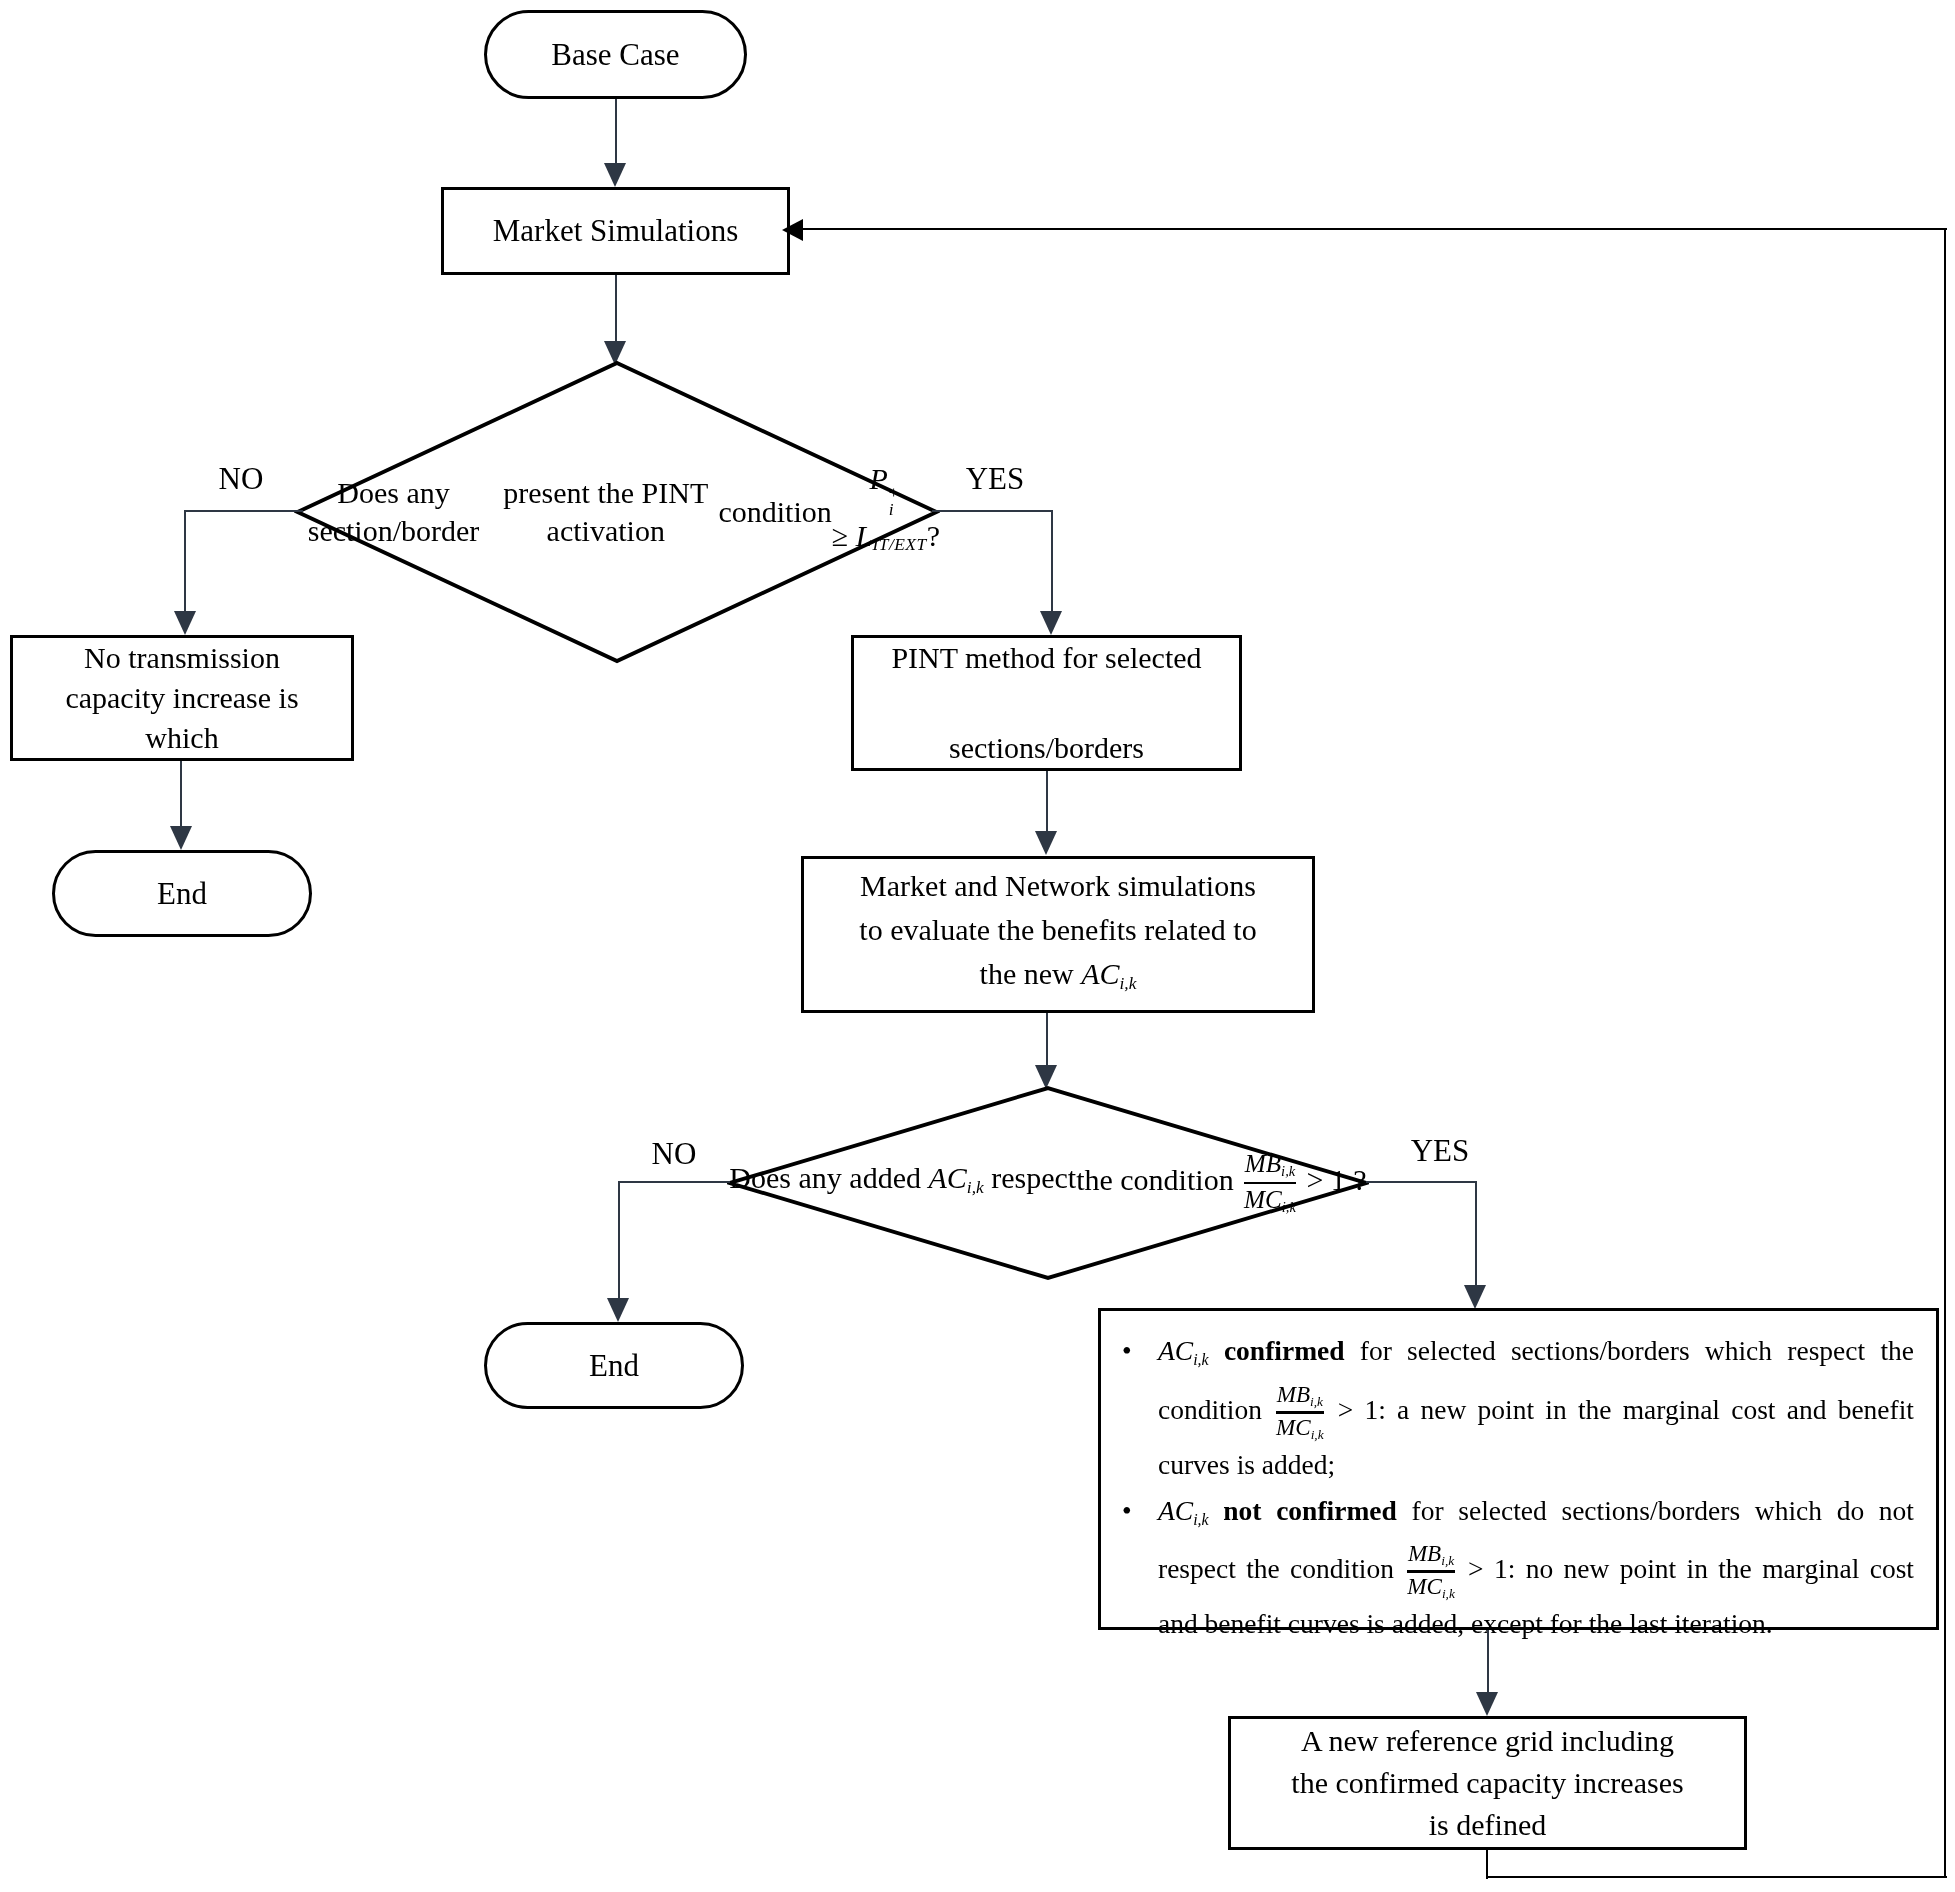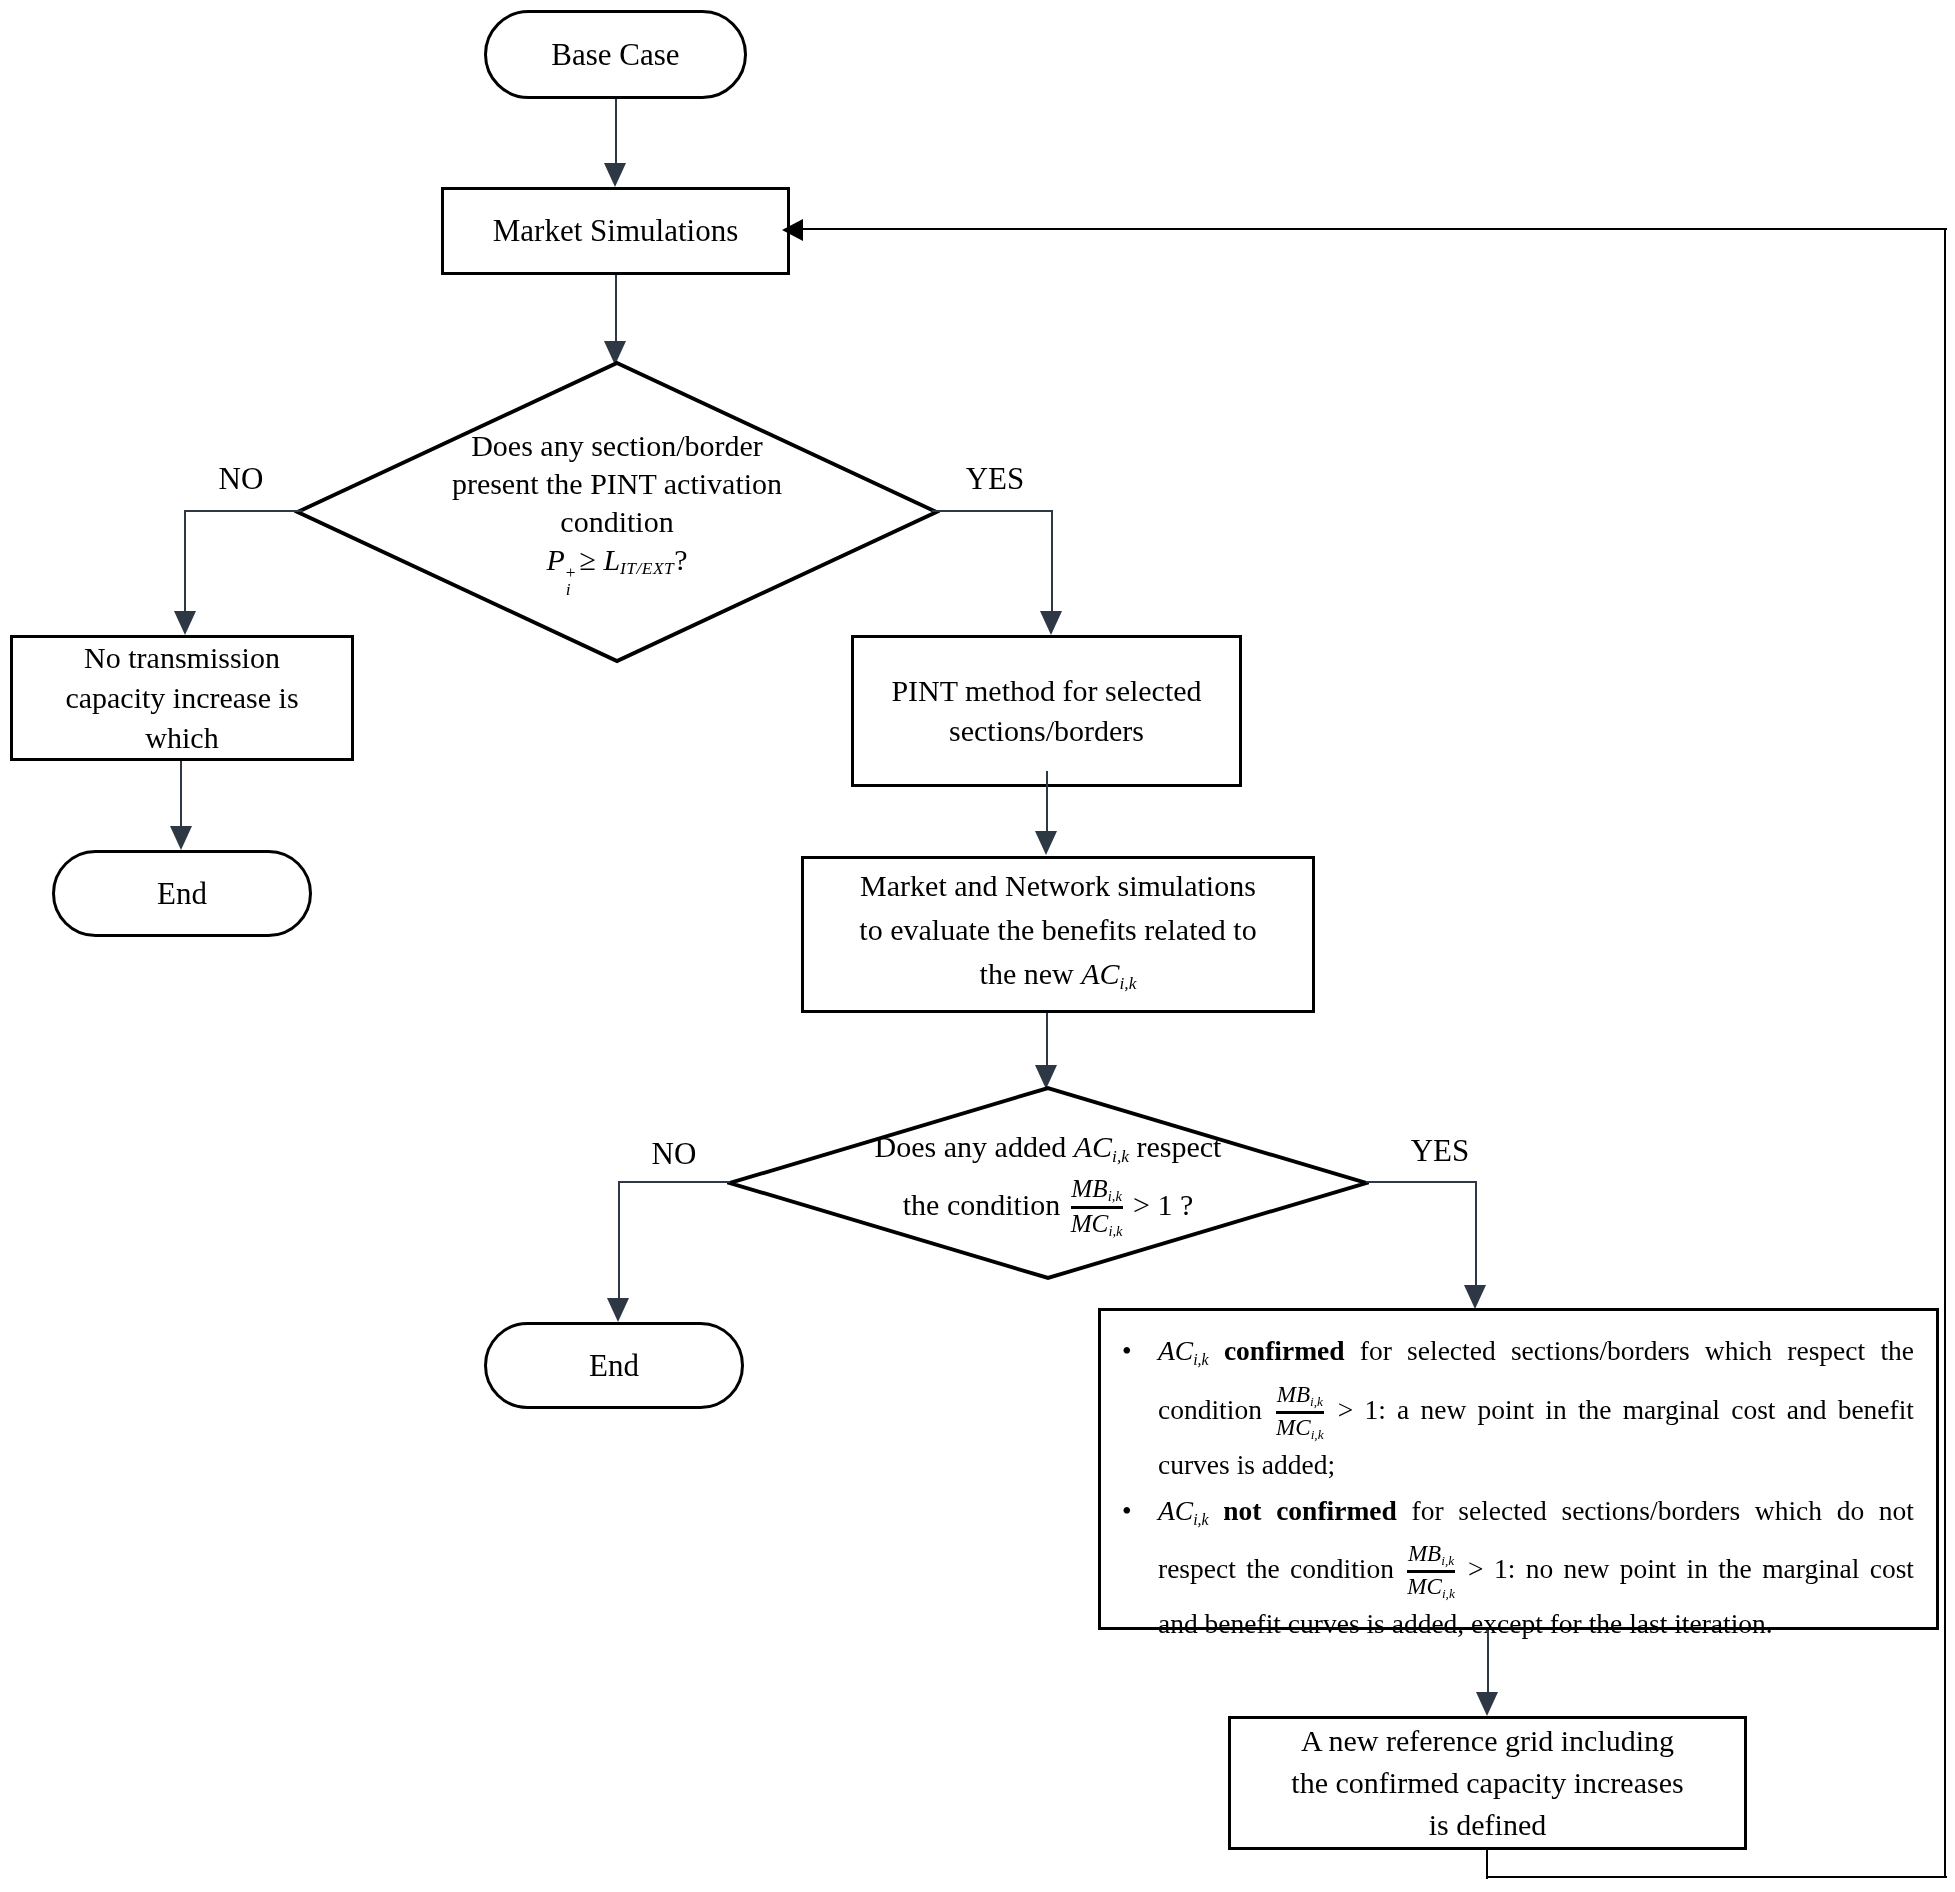--- a/index.html
+++ b/index.html
@@ -23,21 +23,21 @@
   .bline{position:absolute;background:#000;}
   .ah-down{position:absolute;width:0;height:0;
            border-left:11.6px solid transparent;border-right:11.6px solid transparent;
            border-top:24px solid var(--connector);}
   .ah-left-black{position:absolute;width:0;height:0;
            border-top:11px solid transparent;border-bottom:11px solid transparent;
            border-right:21px solid #000;}
 
   
   .dwrap{position:absolute;}
-  .dtext{position:absolute;display:flex;flex-direction:column;align-items:center;justify-content:center;
+  .dtext{position:absolute;display:flex;flex-direction:row;align-items:center;justify-content:center;
          text-align:center;}
   .d1line{font-size:30px;line-height:38px;}
   .d2line{font-size:30px;line-height:40px;}
 
   
   .branch-label{position:absolute;transform:translateX(-50%);font-weight:normal;font-size:31px;}
 
   
   i, .it{font-style:italic;}
   sub.msub{font-size:0.58em;font-style:italic;vertical-align:-0.25em;letter-spacing:0.5px;}
@@ -112,21 +112,21 @@
 
   <div class="shape pill lbl64" style="left:52px;top:850px;width:260px;height:87px;">
     <span>End</span>
   </div>
 
   <div class="branch-label" style="left:995px;top:461px;">YES</div>
   <div class="cline" style="left:932px;top:510px;width:121px;height:2.4px;"></div>
   <div class="cline" style="left:1051px;top:510px;width:2.4px;height:102px;"></div>
   <div class="ah-down" style="left:1040px;top:611px;"></div>
 
-  <div class="shape pintbox" style="left:851px;top:635px;width:391px;height:152px;">
+  <div class="shape pintbox" style="left:851px;top:635px;width:391px;height:136px;justify-content:space-between;">
     <div class="bxline">PINT method for selected</div>
     <div class="bxline">sections/borders</div>
   </div>
 
   <div class="cline" style="left:1046px;top:771px;width:2.4px;height:62px;"></div>
   <div class="ah-down" style="left:1035px;top:831px;"></div>
 
   <div class="shape mktnet" style="left:801px;top:856px;width:514px;height:157px;">
     <div class="bxline">Market and Network simulations</div>
     <div class="bxline">to evaluate the benefits related to</div>

